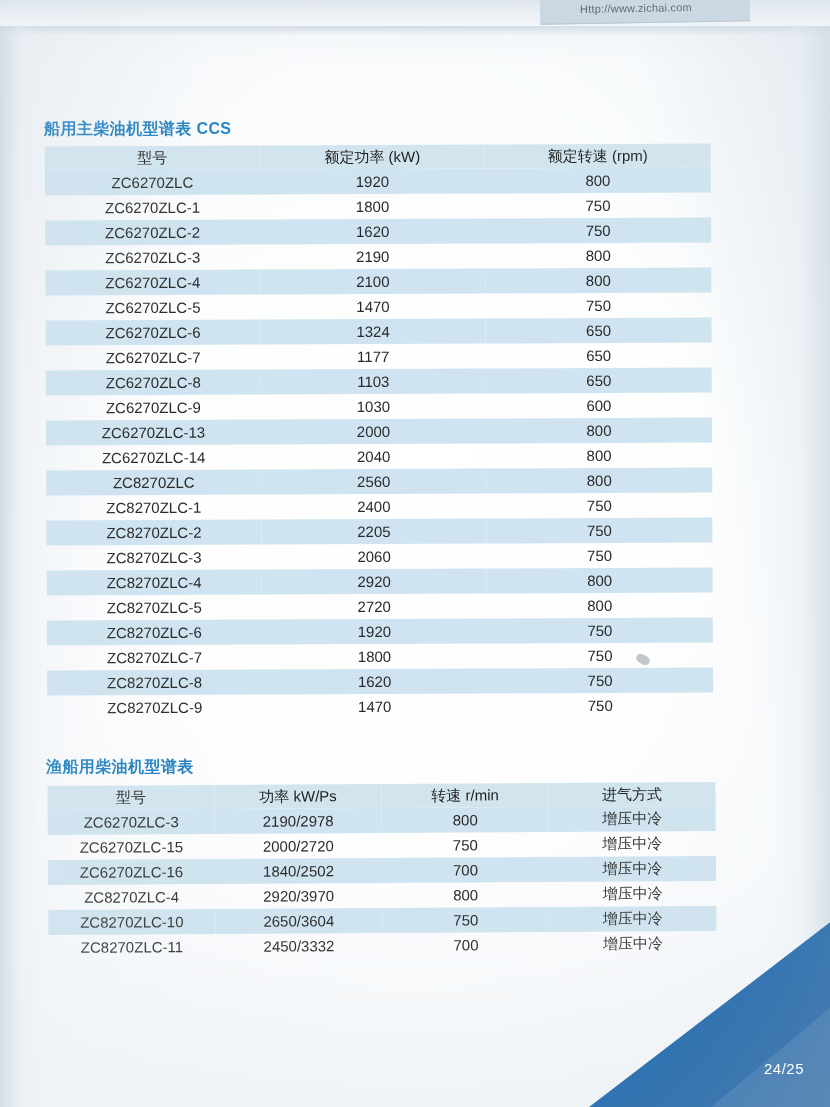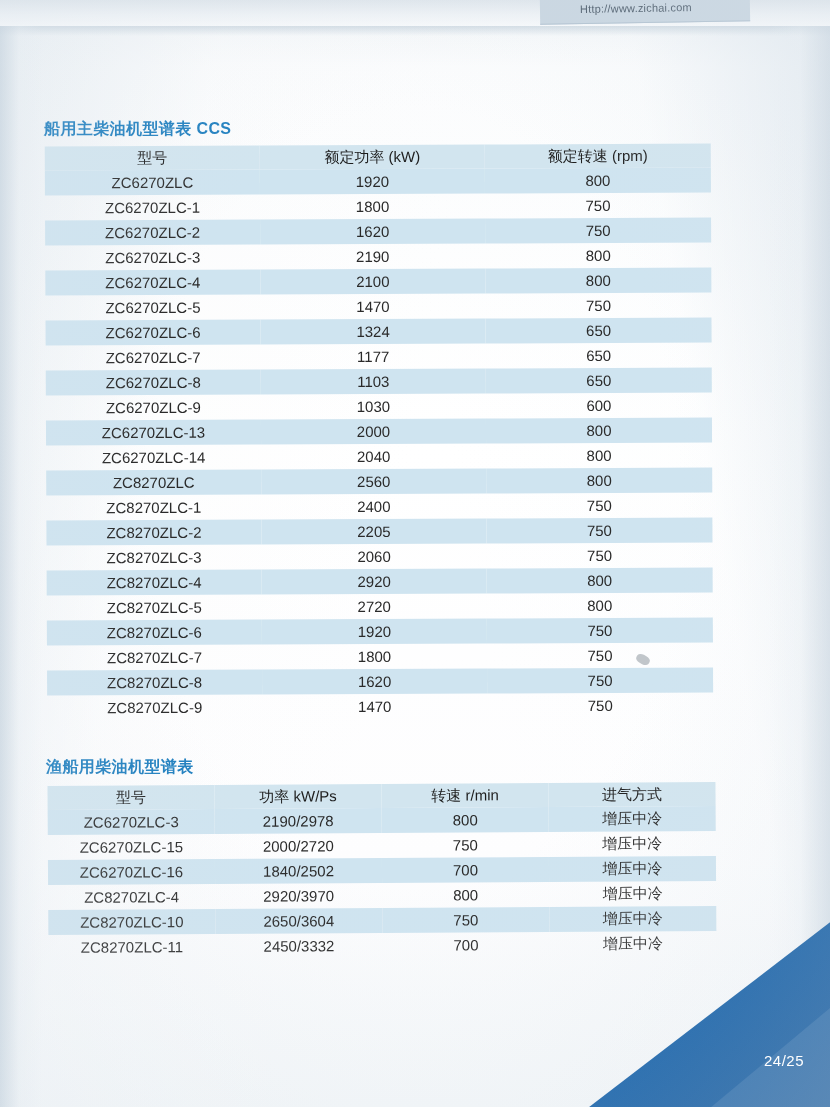--- a/index.html
+++ b/index.html
@@ -87,21 +87,21 @@
   }
   .corner-shape-2 {
     position: absolute;
     right: -30px; bottom: -40px;
     width: 240px; height: 200px;
     background: rgba(255,255,255,0.10);
     clip-path: polygon(100% 18%, 100% 100%, 18% 100%);
   }
   .page-number {
     position: absolute;
-    right: 26px; bottom: 38px;
+    right: 26px; bottom: 30px;
     color: #ffffff;
     font-size: 15px;
     letter-spacing: .5px;
     z-index: 5;
   }
 
   
   .content {
     position: absolute;
     left: 0; top: 0;

